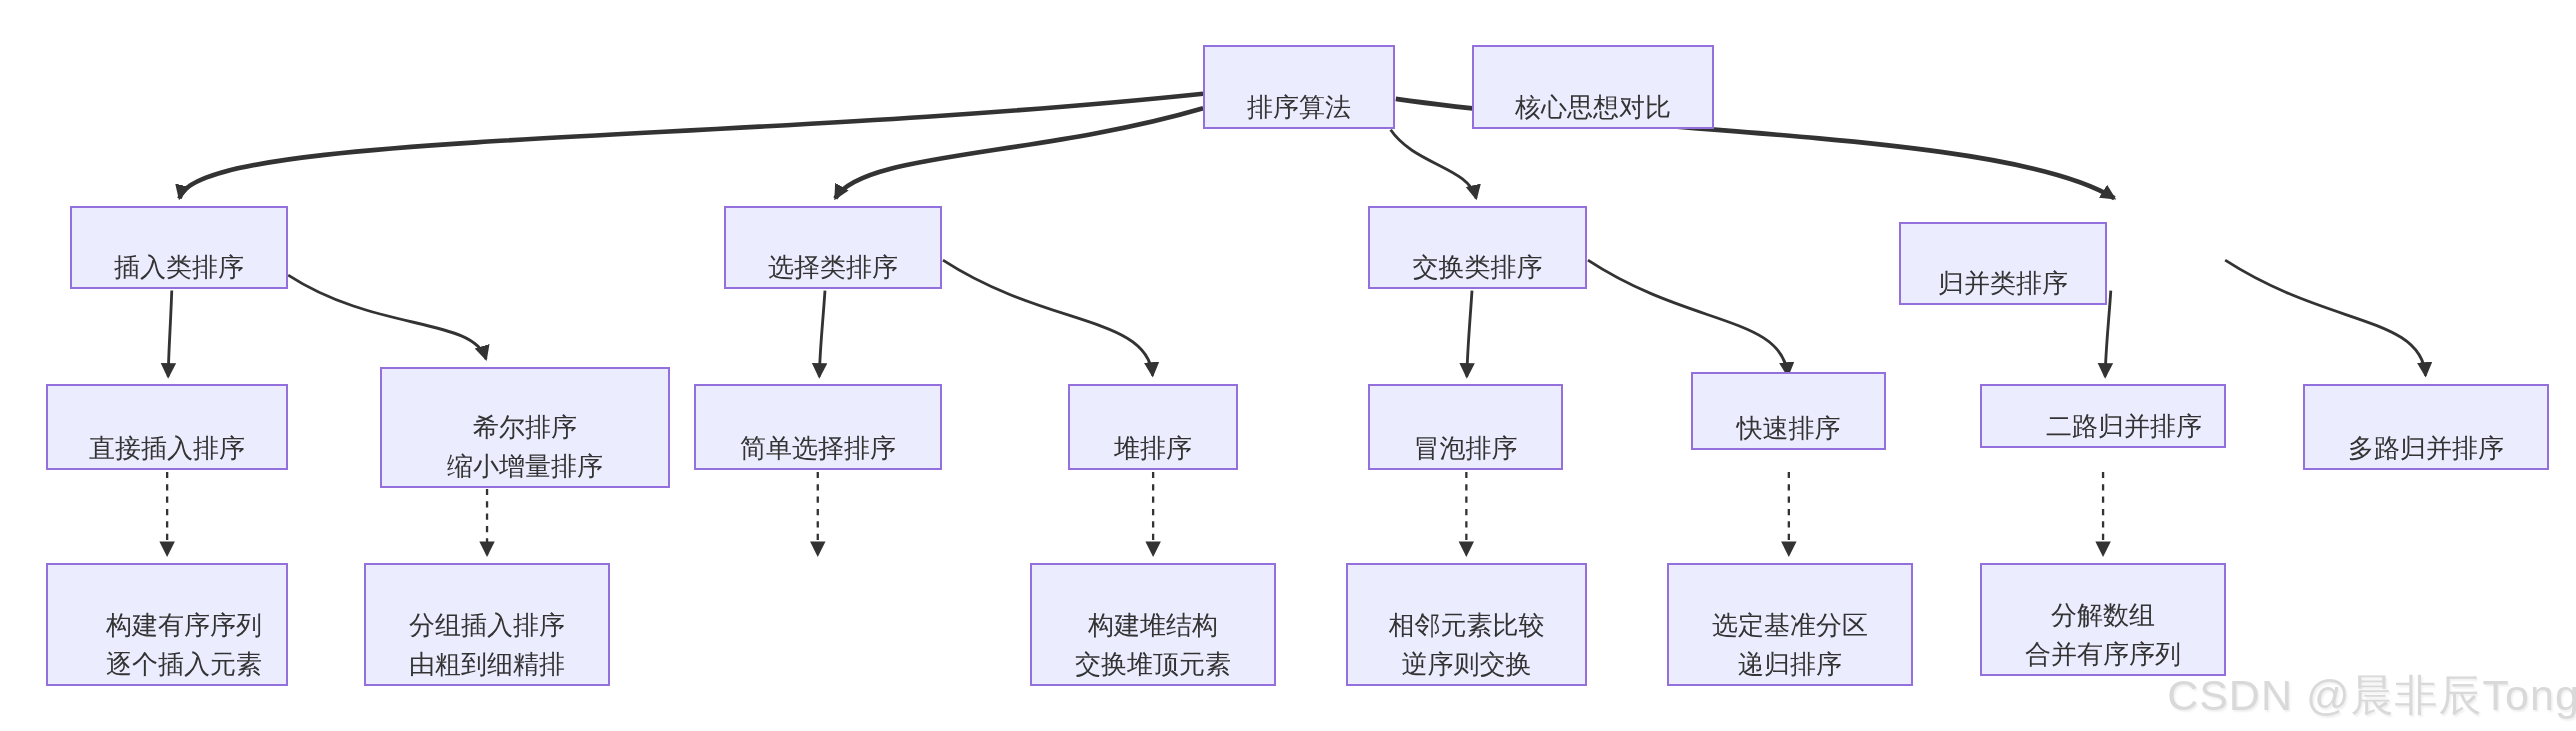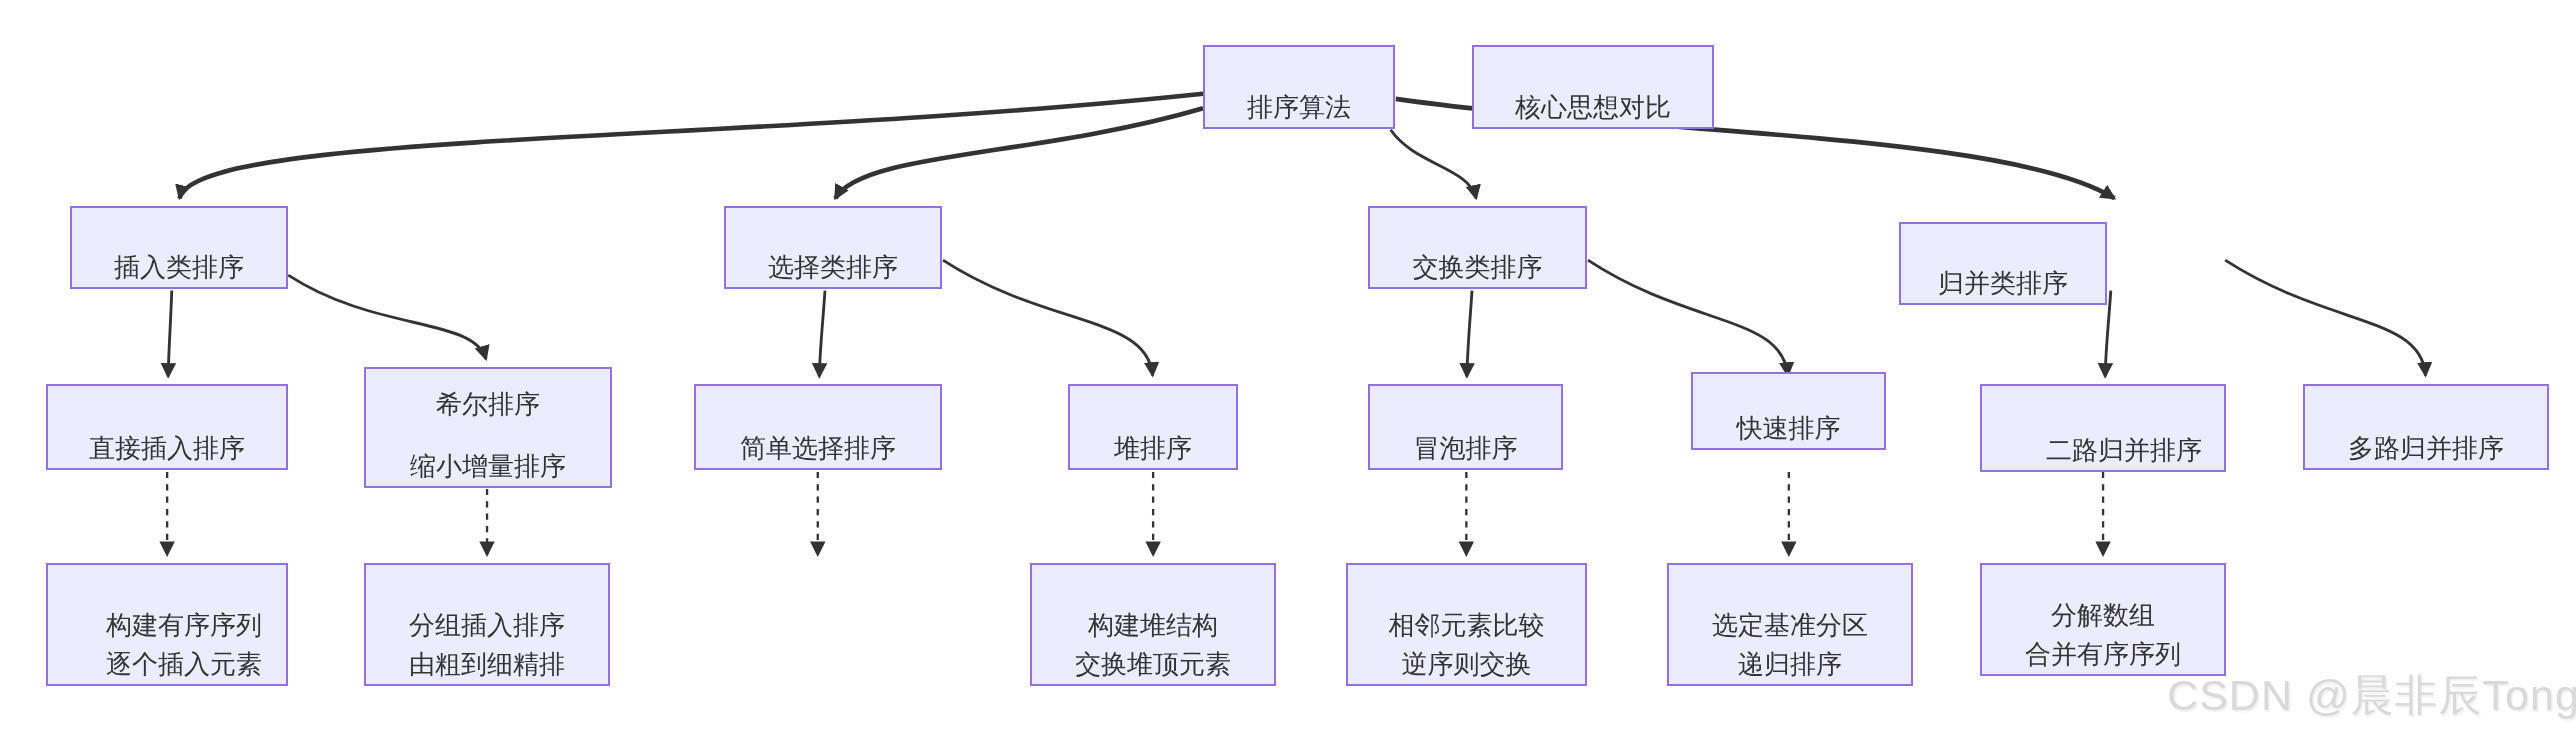--- a/index.html
+++ b/index.html
@@ -29,26 +29,26 @@
   .edge.normal{stroke-width:5.5px;}
   .edge.dotted{stroke-width:4.5px;stroke-dasharray:12 12;}
   
   .n-sa{left:1203px;top:45px;width:192px;height:84px;}
   .n-hx{left:1472px;top:45px;width:242px;height:84px;}
   .n-ins{left:70px;top:206px;width:218px;height:83px;}
   .n-sel{left:724px;top:206px;width:218px;height:83px;}
   .n-exc{left:1368px;top:206px;width:219px;height:83px;}
   .n-mrg{left:1899px;top:206px;width:208px;height:83px;margin-top:16px;}
   .n-direct{left:46px;top:384px;width:242px;height:86px;}
-  .n-shell{left:364px;top:367px;width:248px;height:121px;gap:23px;}
+  .n-shell{left:380px;top:367px;width:290px;height:121px;}
   .n-simple{left:694px;top:384px;width:248px;height:86px;}
   .n-heap{left:1068px;top:384px;width:170px;height:86px;}
   .n-bubble{left:1368px;top:384px;width:195px;height:86px;}
   .n-quick{left:1691px;top:372px;width:195px;height:78px;}
-  .n-two{left:1980px;top:384px;width:246px;height:88px;padding-left:42px;}
+  .n-two{left:1980px;top:384px;width:246px;height:64px;padding-left:42px;}
   .n-multi{left:2303px;top:384px;width:246px;height:86px;}
   .n-d1{left:46px;top:563px;width:242px;height:123px;padding-left:34px;}
   .n-d2{left:364px;top:563px;width:246px;height:123px;}
   .n-d3{left:682px;top:563px;width:271px;height:123px;}
   .n-d4{left:1030px;top:563px;width:246px;height:123px;}
   .n-d5{left:1346px;top:563px;width:241px;height:123px;}
   .n-d6{left:1667px;top:563px;width:246px;height:123px;}
   .n-d7{left:1980px;top:563px;width:246px;height:113px;}
   #watermark{
     position:absolute;

